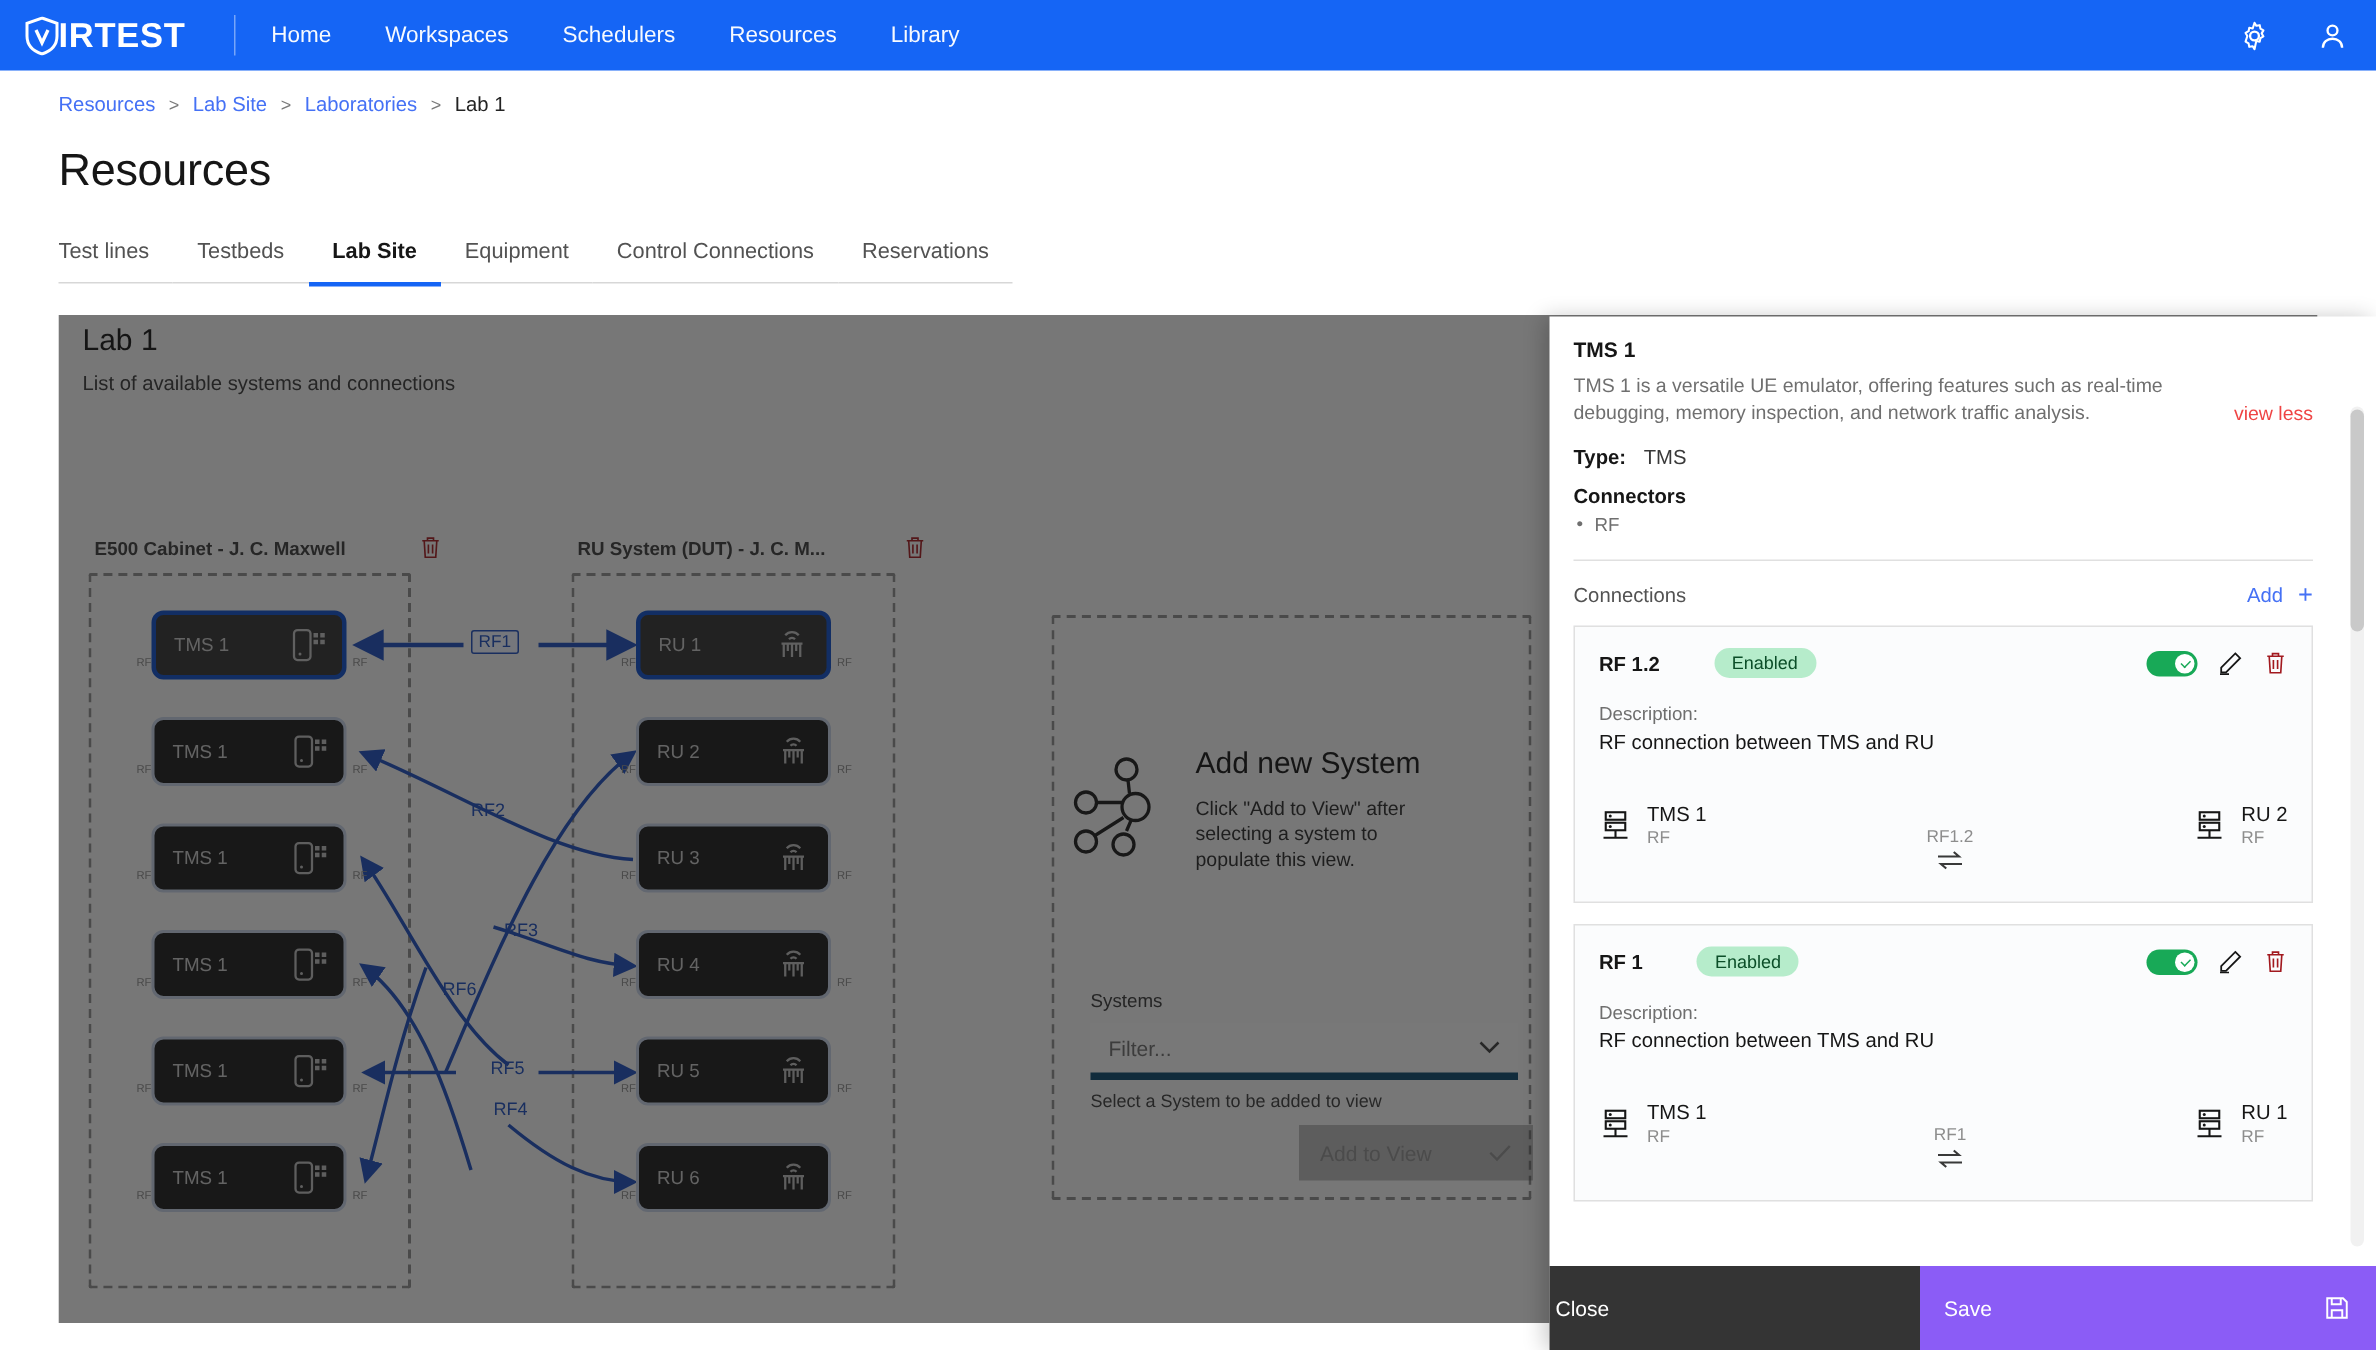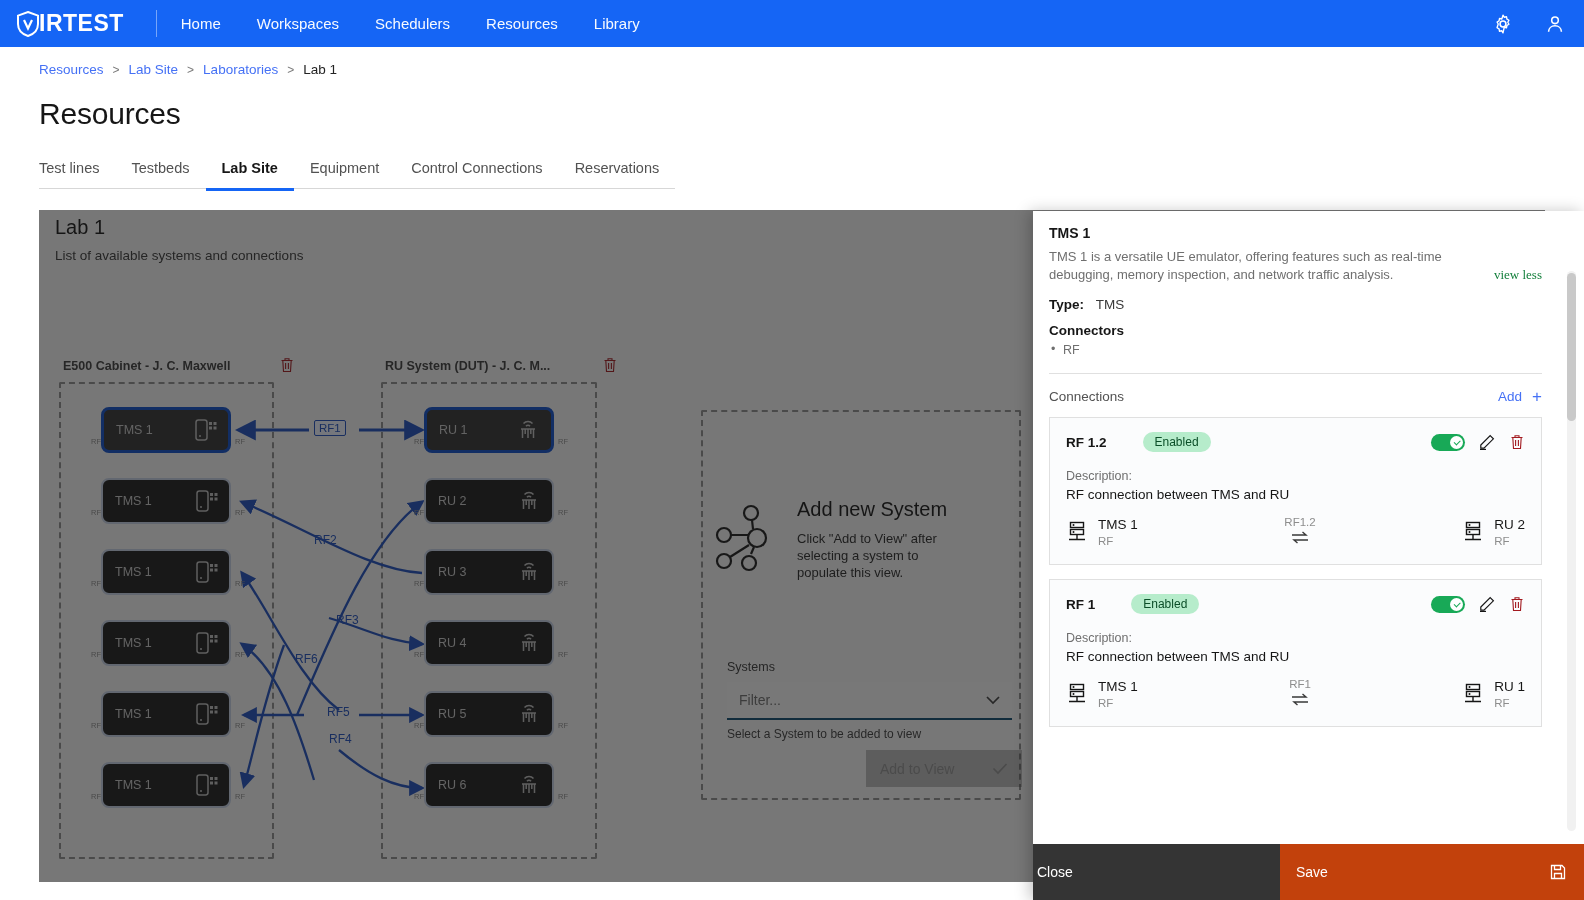--- a/index.html
+++ b/index.html
@@ -127,21 +127,21 @@
   }
   .dz-top { display: flex; align-items: flex-start; padding: 86px 14px 0 12px; gap: 12px; }
   .dz-graph { width: 70px; height: 70px; flex: 0 0 auto; margin-top: 6px; }
   .dz-head { font-size: 20px; color: #161616; margin-bottom: 9px; }
   .dz-sub { font-size: 13px; color: #2b2b2b; line-height: 17px; max-width: 160px; }
   .dz-field-label {
     position: absolute; left: 24px; top: 248px; font-size: 12.5px; color: #393939;
   }
   .dz-select {
     position: absolute; left: 24px; top: 270px; width: 285px; height: 38px;
-    background: rgba(255,255,255,.20); border-bottom: 2px solid #0c4a6e;
+    background: rgba(255,255,255,.20); border-bottom: 5px solid #0c4a6e;
     display: flex; align-items: center; justify-content: space-between;
     padding: 0 12px; cursor: pointer; text-align: right;
   }
   .dz-select span { font-size: 14px; color: #6f6f6f; }
   .dz-helper {
     position: absolute; left: 24px; top: 315px; font-size: 12px; color: #3f3f3f;
   }
   .dz-addbtn {
     position: absolute; left: 163px; top: 338px; width: 156px; height: 37px;
     background: rgba(60,60,60,.32); display: flex; align-items: center;
@@ -166,21 +166,21 @@
 
   .props-scroll {
     flex: 1 1 auto; overflow: hidden; position: relative;
     padding: 14px 42px 0 16px;
   }
   .dev-name { font-size: 14px; font-weight: 700; color: #161616; }
   .dev-desc-row { display: flex; align-items: flex-end; gap: 10px; margin-top: 7px; }
   .dev-desc {
     font-size: 13px; color: #6f6f6f; line-height: 18px; flex: 1;
   }
-  .view-less { font-size: 13px; color: #15803d; cursor: pointer; white-space: nowrap; padding-bottom: 1px; font-family: Liberation Serif, serif;}
+  .view-less { font-size: 13px; color: #ef4444; cursor: pointer; white-space: nowrap; padding-bottom: 1px;}
   .dev-type { margin-top: 13px; font-size: 13.5px; color: #161616; }
   .dev-type b { font-weight: 700; }
   .dev-type span { margin-left: 8px; color: #393939; }
   .dev-conn-h { margin-top: 11px; font-size: 13.5px; font-weight: 700; color: #161616; }
   .dev-conn-li {
     margin-top: 5px; font-size: 12.5px; color: #6f6f6f;
     padding-left: 14px; position: relative;
   }
   .dev-conn-li::before {
     content: "•"; position: absolute; left: 2px; top: -1px; color: #6f6f6f;
@@ -223,38 +223,38 @@
   .cc-desc-label { margin-top: 17px; font-size: 12.5px; color: #6f6f6f; }
   .cc-desc { margin-top: 4px; font-size: 13.5px; color: #161616; }
   .cc-endpoints {
     margin-top: 14px; display: flex; align-items: center; justify-content: space-between;
   }
   .ep { display: flex; align-items: center; gap: 10px; }
   .ep-icon { width: 22px; height: 22px; flex: 0 0 auto; }
   .ep-name { font-size: 13.5px; color: #161616; line-height: 15px; }
   .ep-port { font-size: 11.5px; color: #8d8d8d; line-height: 14px; margin-top: 2px; }
   .ep-mid { text-align: center; }
-  .ep-mid .lbl { font-size: 11.5px; color: #8d8d8d; }
+  .ep-mid .lbl { font-size: 11.5px; color: #8d8d8d; margin-top: 36px; }
 
   .scrollbar {
     position: absolute; right: 8px; top: 60px; width: 9px; height: 560px;
     background: #f1f1f1; z-index: 62; border-radius: 5px;
   }
   .scroll-thumb {
     position: absolute; left: 0; top: 2px; width: 9px; height: 148px;
     background: #c9c9c9; border-radius: 5px; cursor: pointer;
   }
 
   .props-footer { display: flex; height: 56px; flex: 0 0 auto; }
   .btn-close {
     flex: 0 0 247px; background: #343434; color: #fff; font-size: 14px;
     display: flex; align-items: center; padding-left: 4px; cursor: pointer;
   }
   .btn-save {
-    flex: 1; background: #c2410c; color: #fff; font-size: 14px;
+    flex: 1; background: #8b5cf6; color: #fff; font-size: 14px;
     display: flex; align-items: center; justify-content: space-between;
     padding: 0 18px 0 16px; cursor: pointer;
   }
   .save-icon { width: 16px; height: 16px; }
 </style>
 </head>
 <body>
 
 <div class="page">
 

